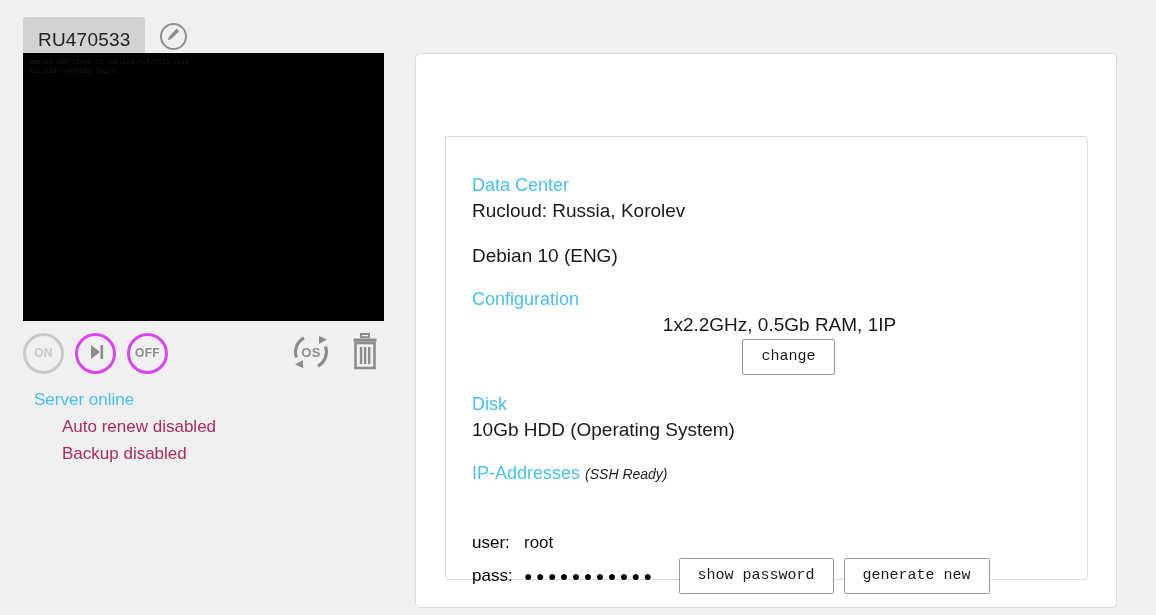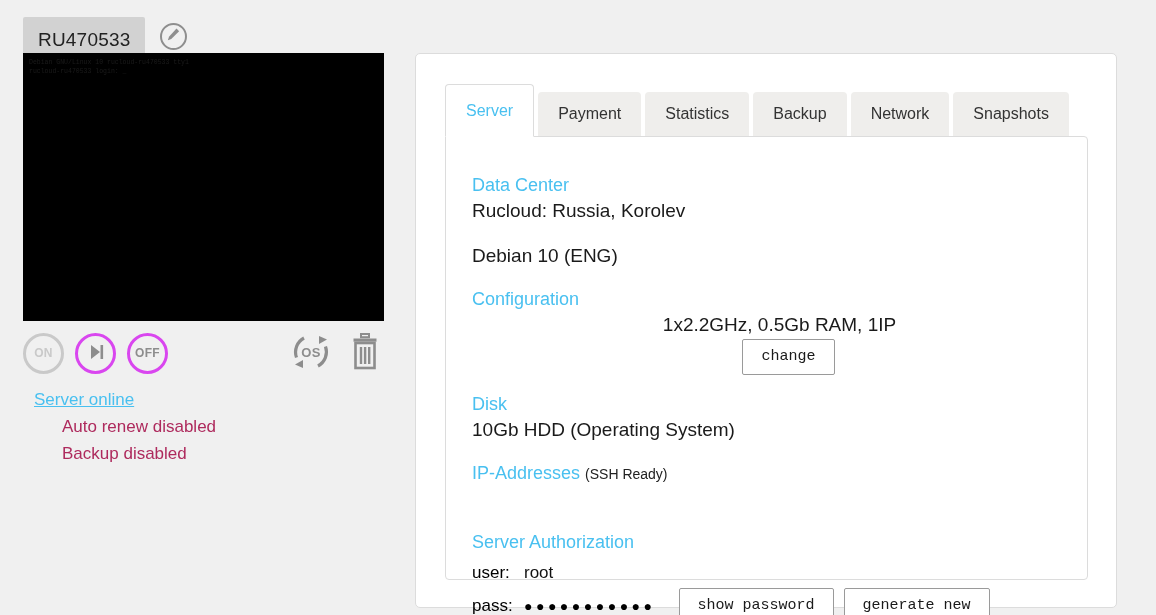--- a/index.html
+++ b/index.html
@@ -139,21 +139,21 @@
     cursor: pointer;
   }
 
   #status-list {
     position: absolute;
     left: 34px;
     top: 386px;
     font-size: 17px;
     line-height: 27px;
   }
-  .status-online { color: #49c0f0; text-decoration: underline; }
+  .status-online { color: #49c0f0; }
   .status-disabled { color: #ae2a5d; margin-left: 28px; }
 
   
   #server-details-card {
     position: absolute;
     left: 415px;
     top: 53px;
     width: 702px;
     height: 555px;
     background: #ffffff;
@@ -212,20 +212,21 @@
   }
   .info-block { margin-bottom: 17px; }
   .info-label {
     color: #49c0f0;
     font-size: 18px;
     line-height: 24px;
   }
   .info-label-suffix {
     color: #222;
     font-size: 14px;
+    font-style: italic;
   }
   .info-value {
     color: #1a1a1a;
     font-size: 19px;
     line-height: 28px;
   }
   .value-row {
     display: flex;
     align-items: center;
     flex-direction: column;
@@ -338,28 +339,20 @@
   <div id="status-list">
     <div class="status-online">Server online</div>
     <div class="status-disabled">Auto renew disabled</div>
     <div class="status-disabled">Backup disabled</div>
   </div>
 
 </div>
 
 <div id="server-details-card">
 
-  <div id="tab-strip">
-    <div class="tab active">Server</div>
-    <div class="tab">Payment</div>
-    <div class="tab">Statistics</div>
-    <div class="tab">Backup</div>
-    <div class="tab">Network</div>
-    <div class="tab">Snapshots</div>
-  </div>
 
   <div id="server-info-panel">
     <div id="info-sections">
 
       <div class="info-block">
         <div class="info-label">Data Center</div>
         <div class="info-value">Rucloud: Russia, Korolev</div>
       </div>
 
       <div class="info-block">
@@ -380,21 +373,20 @@
       </div>
 
       <div class="info-block" id="ip-addresses-block">
         <div class="info-label">
           <span>IP-Addresses</span>
           <span class="info-label-suffix">(SSH Ready)</span>
         </div>
       </div>
 
       <div class="info-block" id="authorization-block">
-        <div class="info-label">Server Authorization</div>
         <div class="auth-row">
           <div class="auth-key">user:</div>
           <div class="auth-value">root</div>
         </div>
         <div class="auth-row">
           <div class="auth-key">pass:</div>
           <div id="password-dots">●●●●●●●●●●●</div>
           <button class="outline-button" id="show-password-button">show password</button>
           <button class="outline-button" id="generate-password-button">generate new</button>
         </div>

